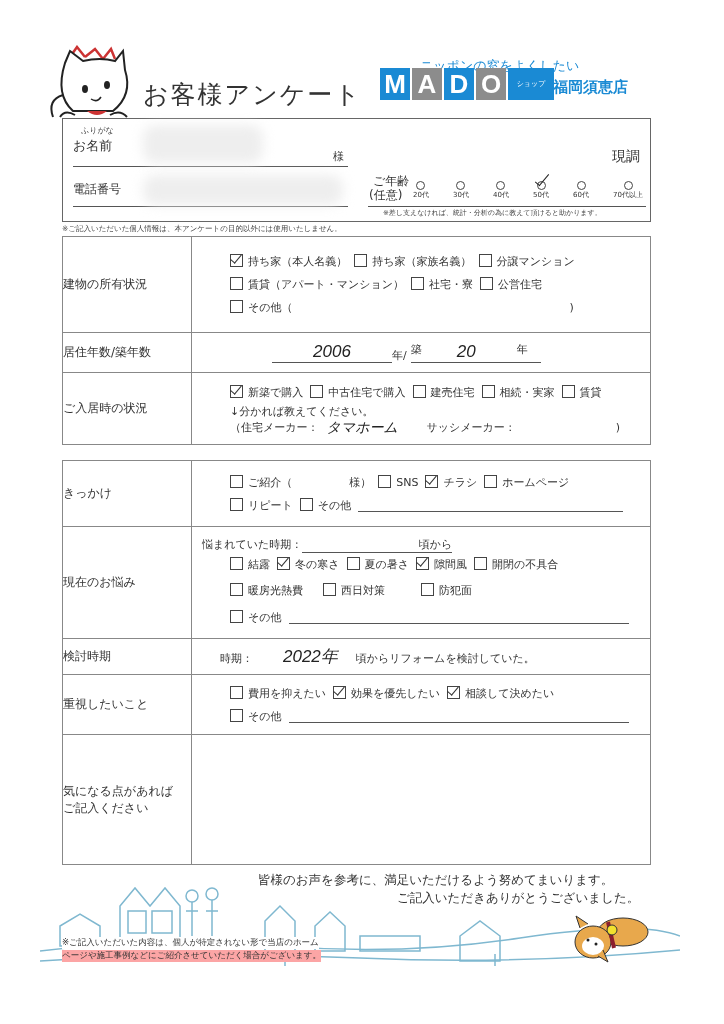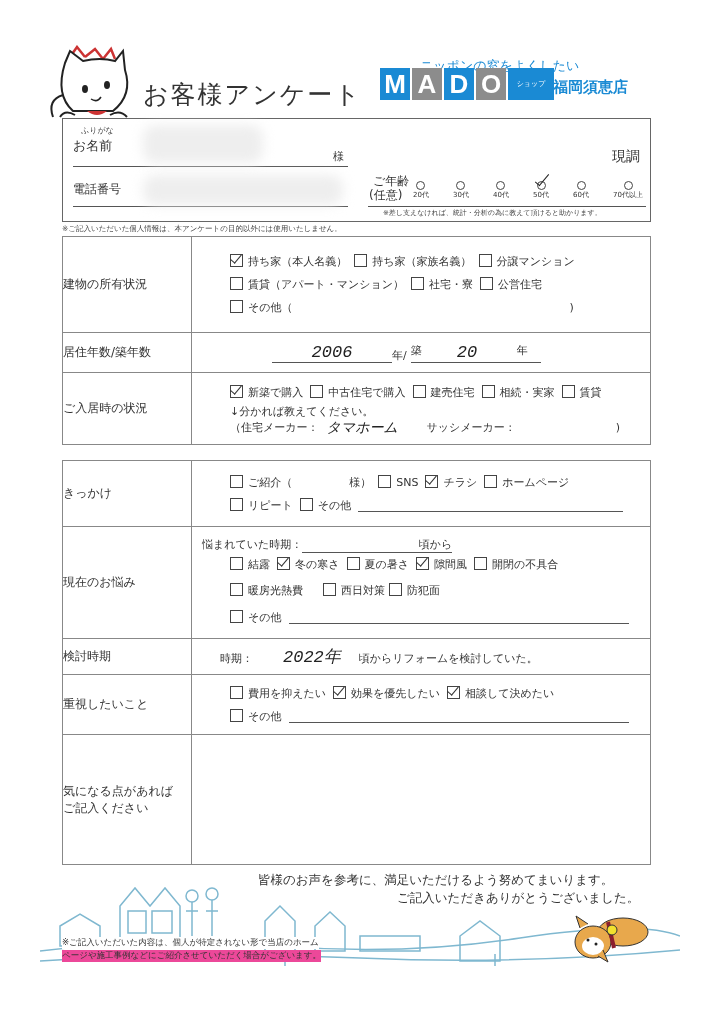--- a/index.html
+++ b/index.html
@@ -16,21 +16,21 @@
   .stamp{left:612px;top:100px;font-size:14px;color:#333;margin-top:48px;}
   .box{border:1.5px solid #666;}
   .line{border-bottom:1px solid #555;}
   .small{font-size:8px;color:#444;}
   .cb{display:inline-block;width:11px;height:11px;border:1.3px solid #444;vertical-align:-2px;margin-right:5px;position:relative;}
   .cb.on::after{content:"";position:absolute;left:2px;top:-3px;width:5px;height:10px;border-right:1.5px solid #333;border-bottom:1.5px solid #333;transform:rotate(40deg);}
   .opt{font-size:11px;color:#333;margin-right:7px;white-space:nowrap;}
   table{border-collapse:collapse;position:absolute;left:62px;width:589px;}
   td{border:1px solid #888;padding:0;font-size:12px;}
   td.h{width:128px;text-align:left;color:#333;}
-  .hand{font-family:Liberation Mono, monospace;font-style:italic;font-size:17px;color:#222;}
+  .hand{font-family:Liberation Sans, sans-serif;font-style:italic;font-size:17px;color:#222;}
   .row{height:23px;display:flex;align-items:center;}
   .scene{left:40px;top:866px;width:640px;height:115px;}
 </style>
 </head>
 <body>
 
 <svg class="abs" style="left:45px;top:45px" width="95" height="80" viewBox="0 0 95 80">
   <path d="M25 12 L32 2 L40 12 M40 12 L50 4 L58 14 L66 4 L70 14" stroke="#c33" stroke-width="2.5" fill="none"></path>
   <path d="M20 18 L25 6 L38 16 Q55 12 70 16 L78 6 L80 25 Q88 50 68 66 L28 66 Q10 50 20 18Z" stroke="#222" stroke-width="2" fill="#fff"></path>
   <path d="M18 50 Q2 55 8 72" stroke="#222" stroke-width="2" fill="none"></path>
@@ -181,21 +181,21 @@
       <div style="padding-left:28px">
         <div class="row">
               <span class="opt"><span class="cb"></span><span>結露</span></span>
               <span class="opt"><span class="cb on"></span><span>冬の寒さ</span></span>
               <span class="opt"><span class="cb"></span><span>夏の暑さ</span></span>
               <span class="opt"><span class="cb on"></span><span>隙間風</span></span>
               <span class="opt"><span class="cb"></span><span>開閉の不具合</span></span>
             </div>
         <div class="row" style="height:30px">
               <span class="opt" style="margin-right:20px"><span class="cb"></span><span>暖房光熱費</span></span>
-              <span class="opt" style="margin-right:4px"><span class="cb"></span><span>西日対策</span></span>
+              <span class="opt" style="margin-right:36px"><span class="cb"></span><span>西日対策</span></span>
               <span class="opt"><span class="cb"></span><span>防犯面</span></span>
             </div>
         <div class="row">
               <span class="opt"><span class="cb"></span><span>その他</span></span>
               <span class="line" style="width:340px;height:12px"></span>
             </div>
       </div>
     </td>
   </tr>
   <tr style="height:36px">
@@ -241,21 +241,21 @@
       <path d="M275 60 L290 46 L305 60 V85 H275Z"></path>
     <path d="M320 70 H380 V85 H320Z"></path>
       <path d="M420 70 L440 55 L460 70 V95 H420Z"></path>
     <path d="M20 60 L40 48 L60 60 V80 H20Z"></path>
       <path d="M455 88 V100 M245 100 V90"></path>
   </g>
 </svg>
 <div class="abs" style="left:258px;top:872px;font-size:12.5px;color:#333">皆様のお声を参考に、満足いただけるよう努めてまいります。</div>
 <div class="abs" style="left:397px;top:890px;font-size:12.5px;color:#333">ご記入いただきありがとうございました。</div>
 <div class="abs" style="left:62px;top:937px;font-size:8.5px;color:#333;background:#fff">※ご記入いただいた内容は、個人が特定されない形で当店のホーム</div>
-<div class="abs" style="left:62px;top:950px;font-size:8.5px;color:#333;background:#ec4899">ページや施工事例などにご紹介させていただく場合がございます。</div>
+<div class="abs" style="left:62px;top:950px;font-size:8.5px;color:#333;background:#fca5a5">ページや施工事例などにご紹介させていただく場合がございます。</div>
 <svg class="abs" style="left:568px;top:910px" width="85" height="55" viewBox="0 0 85 55">
   <ellipse cx="55" cy="22" rx="25" ry="14" fill="#e8a84c" stroke="#333" stroke-width="1"></ellipse>
   <ellipse cx="25" cy="32" rx="18" ry="16" fill="#e8a84c" stroke="#333" stroke-width="1"></ellipse>
   <ellipse cx="25" cy="36" rx="11" ry="9" fill="#fff"></ellipse>
   <path d="M12 18 L8 6 L20 14 M35 40 L40 52 L30 46" fill="#e8a84c" stroke="#333" stroke-width="1"></path>
   <path d="M40 12 L46 38" stroke="#8b1e2e" stroke-width="4"></path>
   <circle cx="44" cy="20" r="5" fill="#f2e12e" stroke="#333" stroke-width="1"></circle>
   <circle cx="20" cy="30" r="1.5" fill="#222"></circle>
     <circle cx="28" cy="34" r="1.5" fill="#222"></circle>
 </svg>

